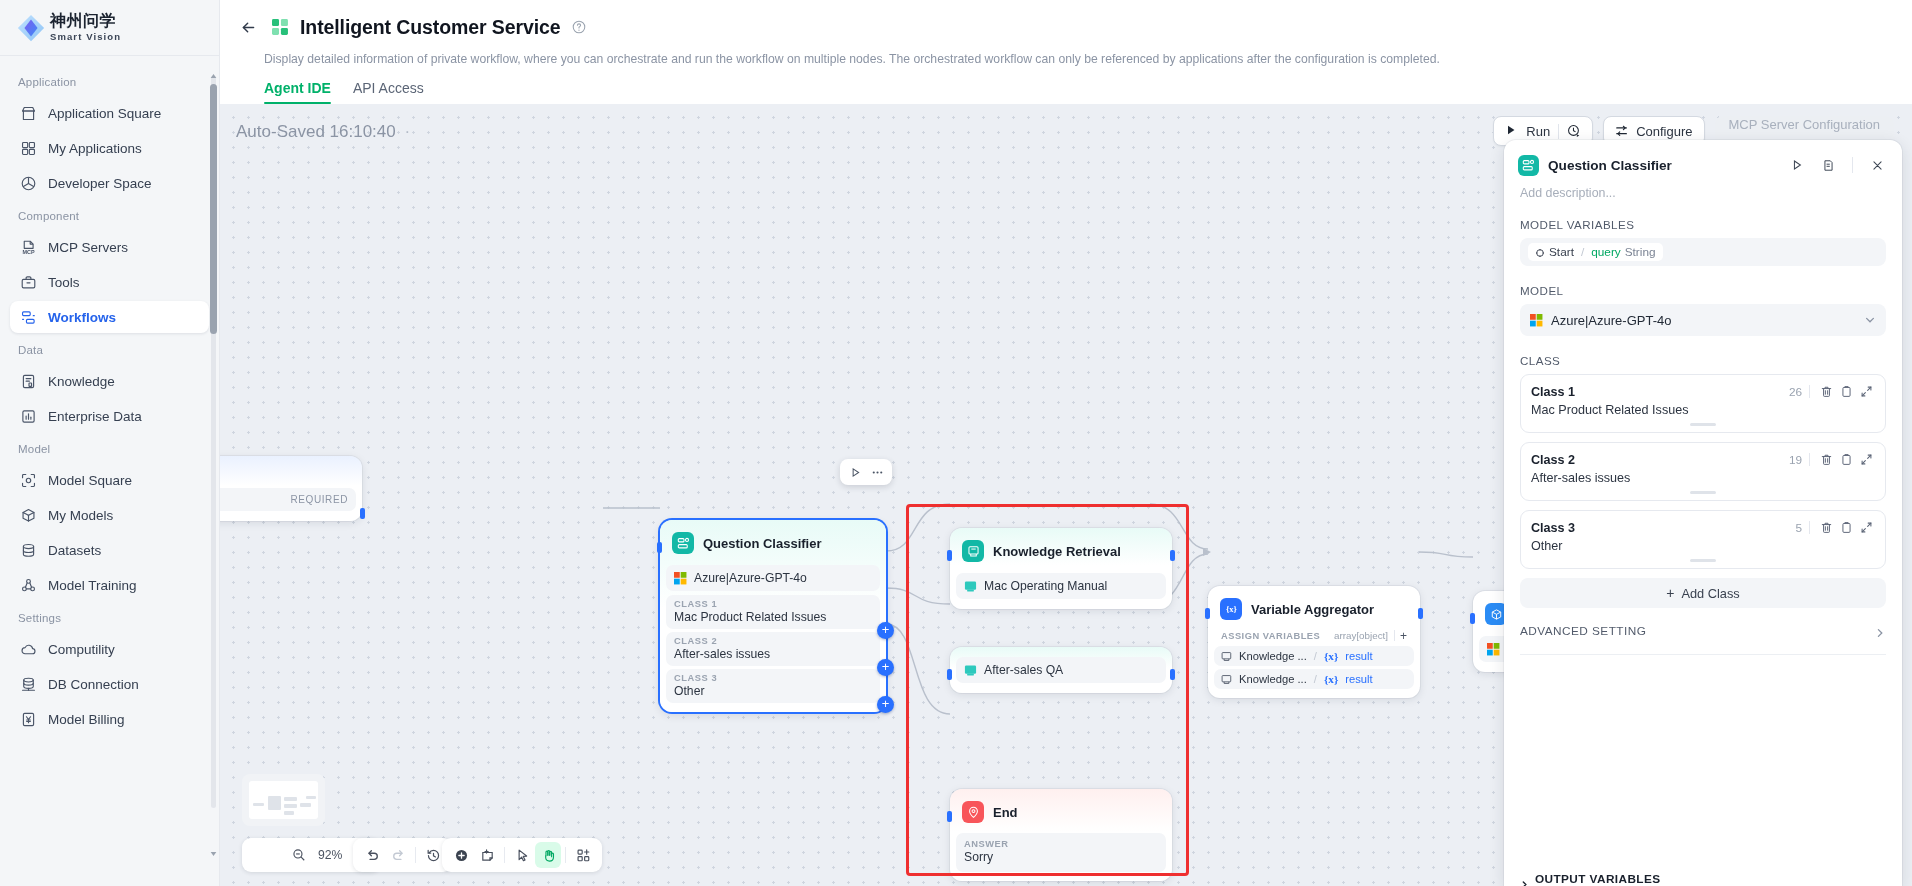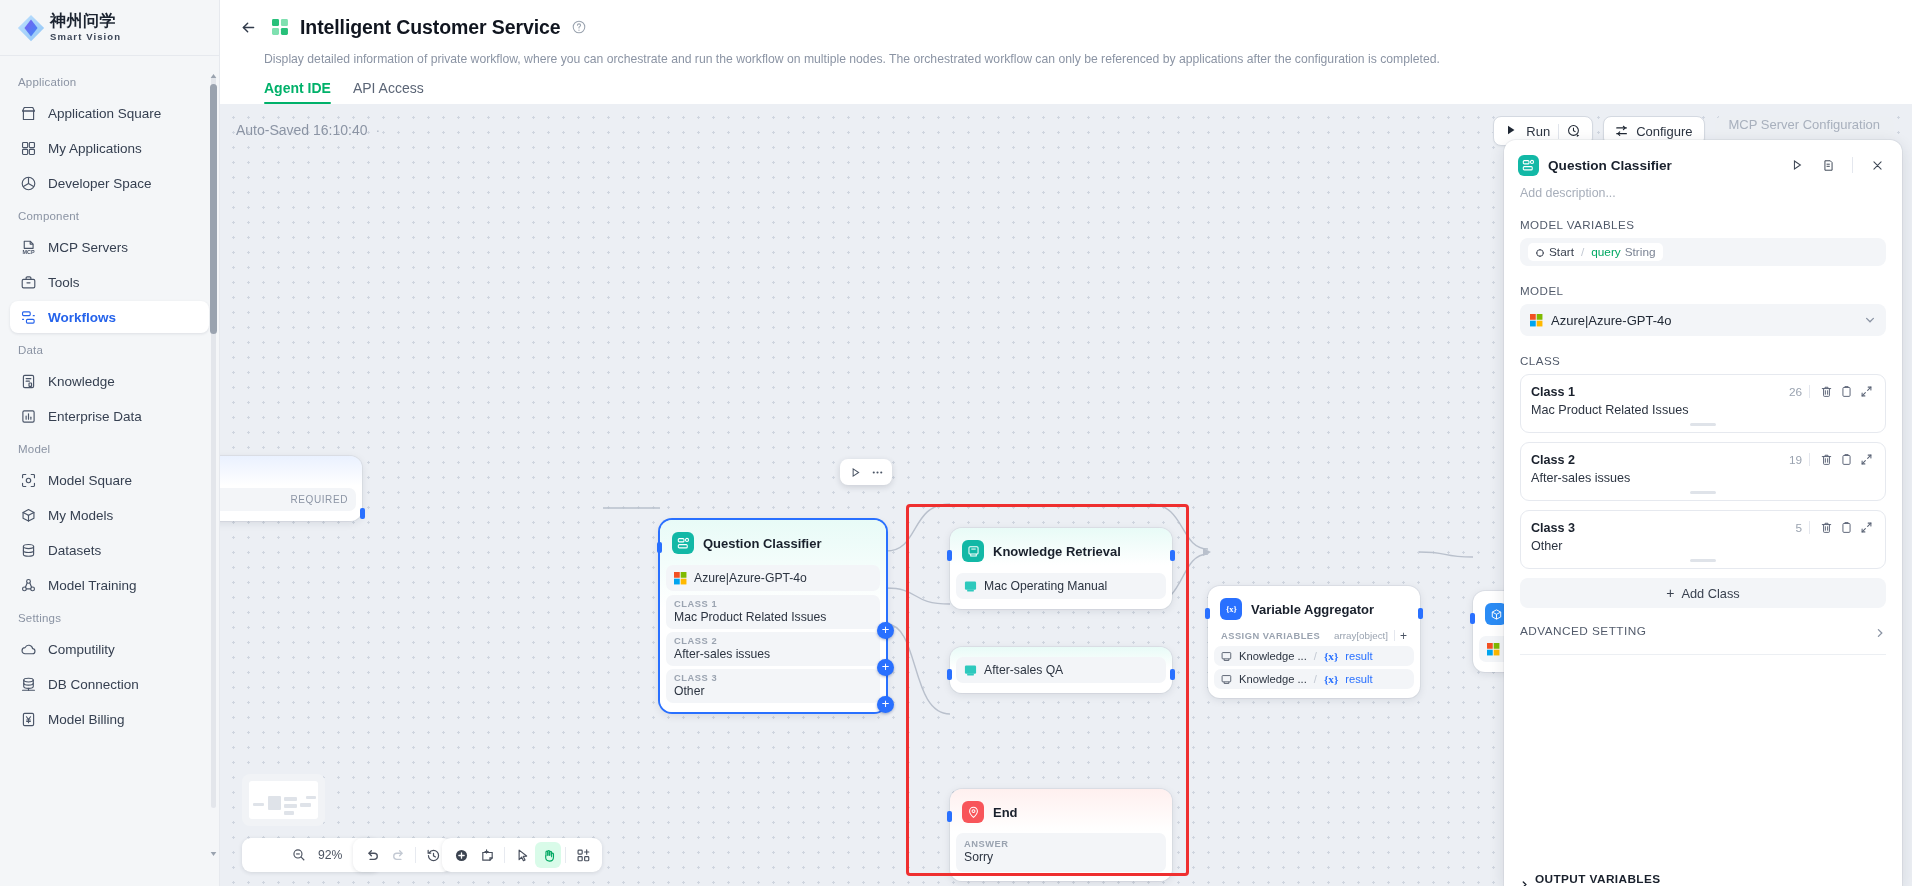--- a/index.html
+++ b/index.html
@@ -81,21 +81,21 @@
   }
 
   
   .canvas-wrap {
     flex:1 1 auto; position:relative; margin:0; overflow:hidden;
     background-color:#eceff4;
     background-image:radial-gradient(#cfd5df 1px, transparent 1.1px);
     background-size:15px 15px;
     background-position: 6px 6px;
   }
-  .autosave { position:absolute; left:16px; top:18px; font-size:14px; color:#8b94a4; }
+  .autosave { position:absolute; left:16px; top:18px; font-size:17px; color:#8b94a4; }
   .autosave .dot { color:#b3bbc7; margin-left:4px; }
 
   .top-actions { position:absolute; right:18px; top:12px; display:flex; align-items:center; gap:10px; z-index:30;}
   .btn {
     height:30px; display:inline-flex; align-items:center; gap:7px;
     background:#fff; border:1px solid #d4d9e1; border-radius:8px;
     padding:0 11px; font-size:13px; color:#2c3441; cursor:pointer;
     box-shadow:0 1px 2px rgba(22,30,48,.05);
   }
   .btn .vdiv { width:1px; height:15px; background:#e1e5ec; margin:0 1px;}

